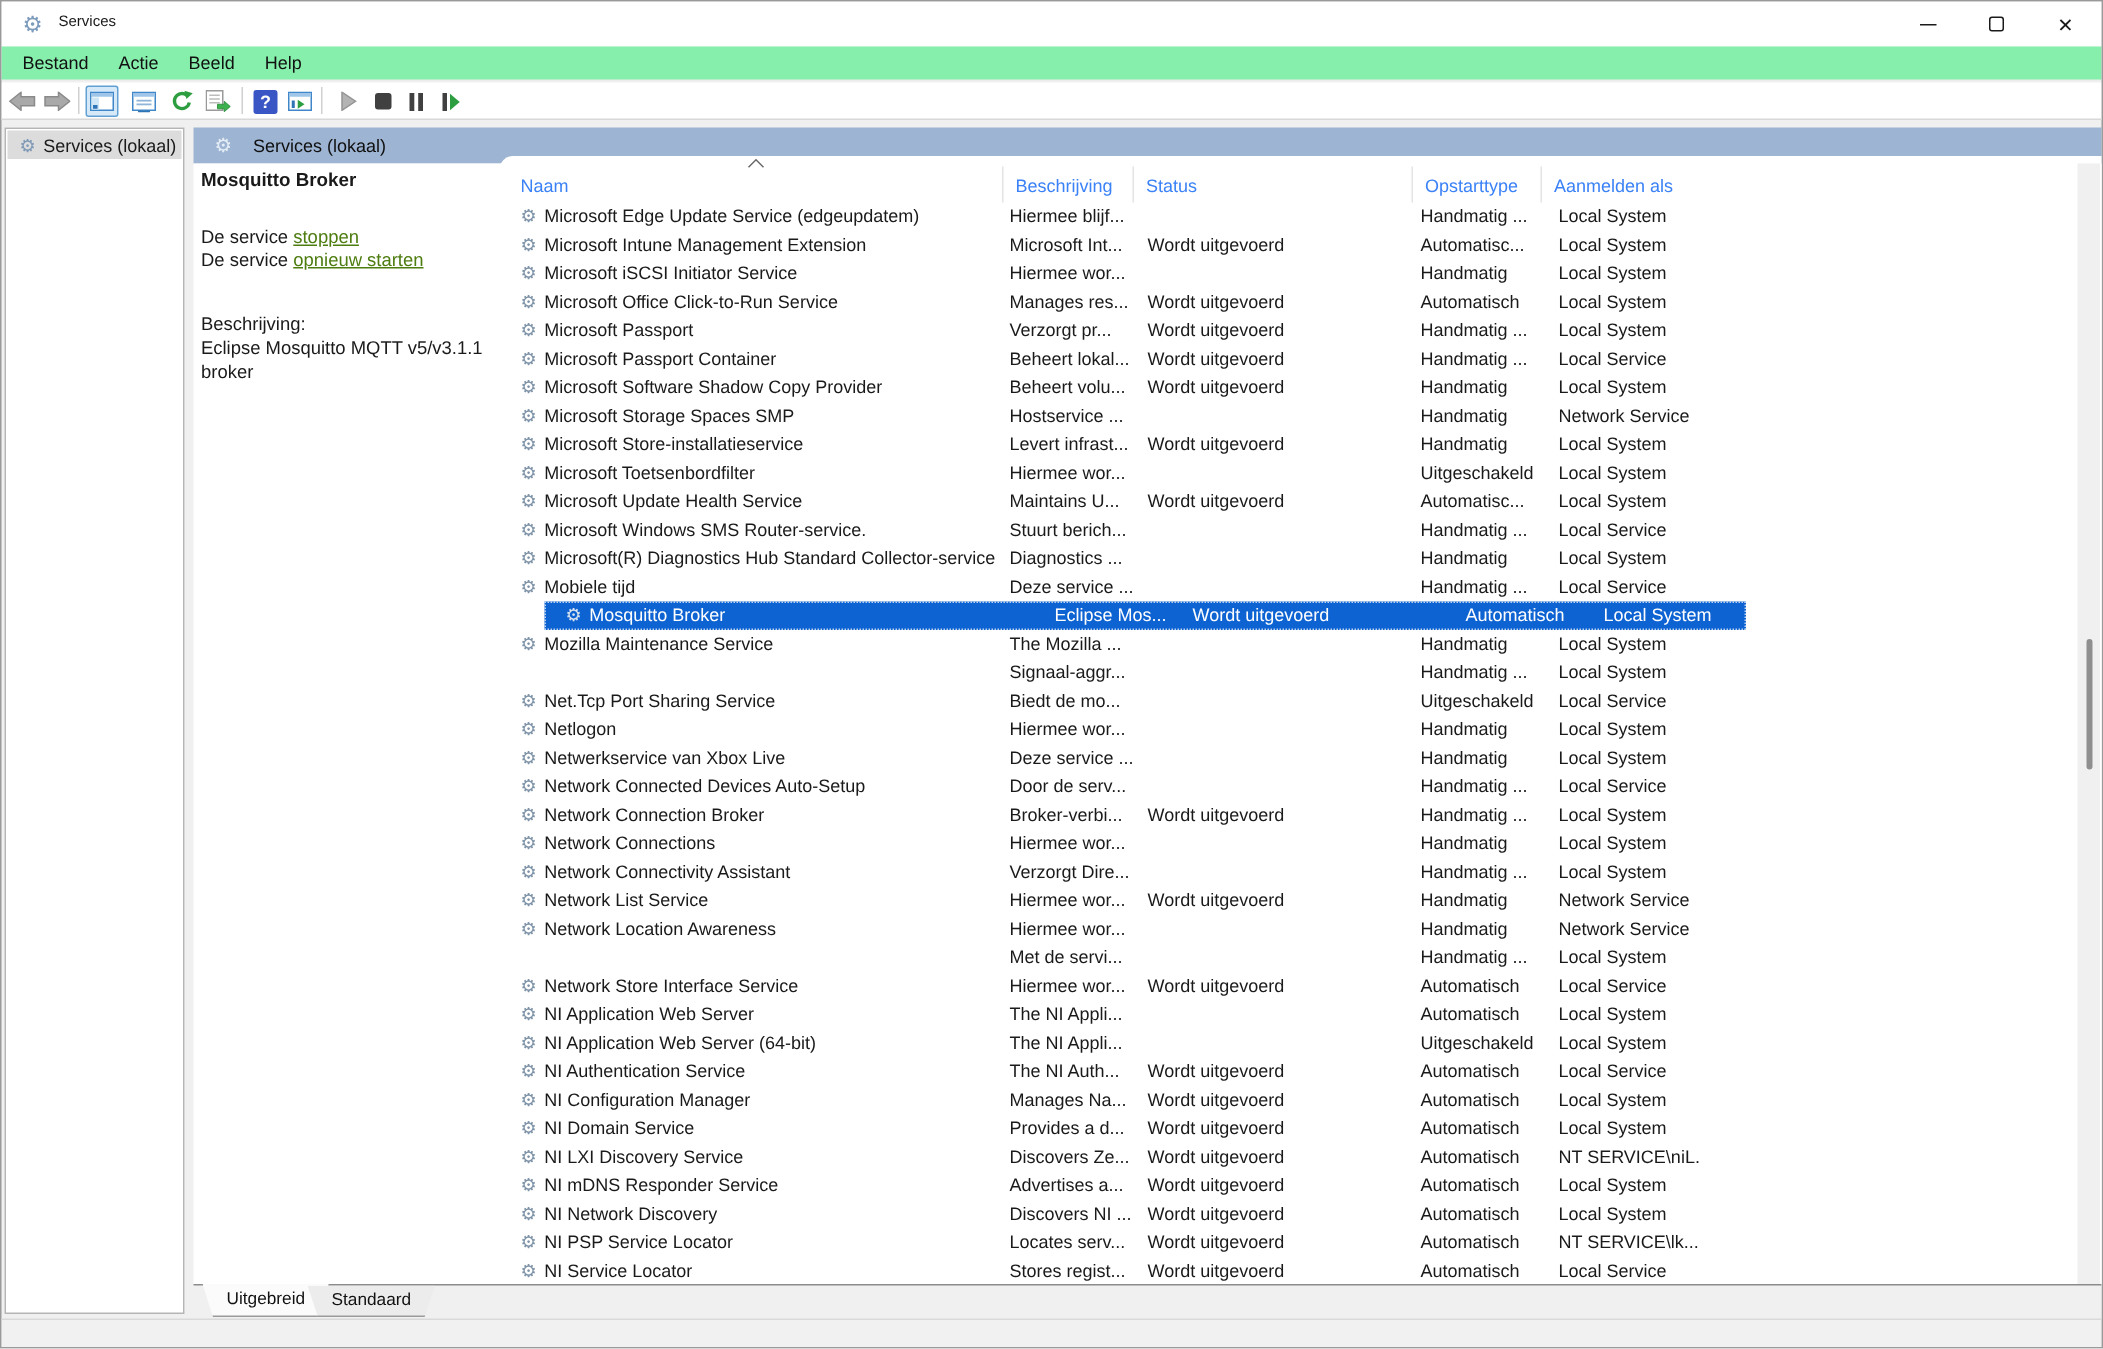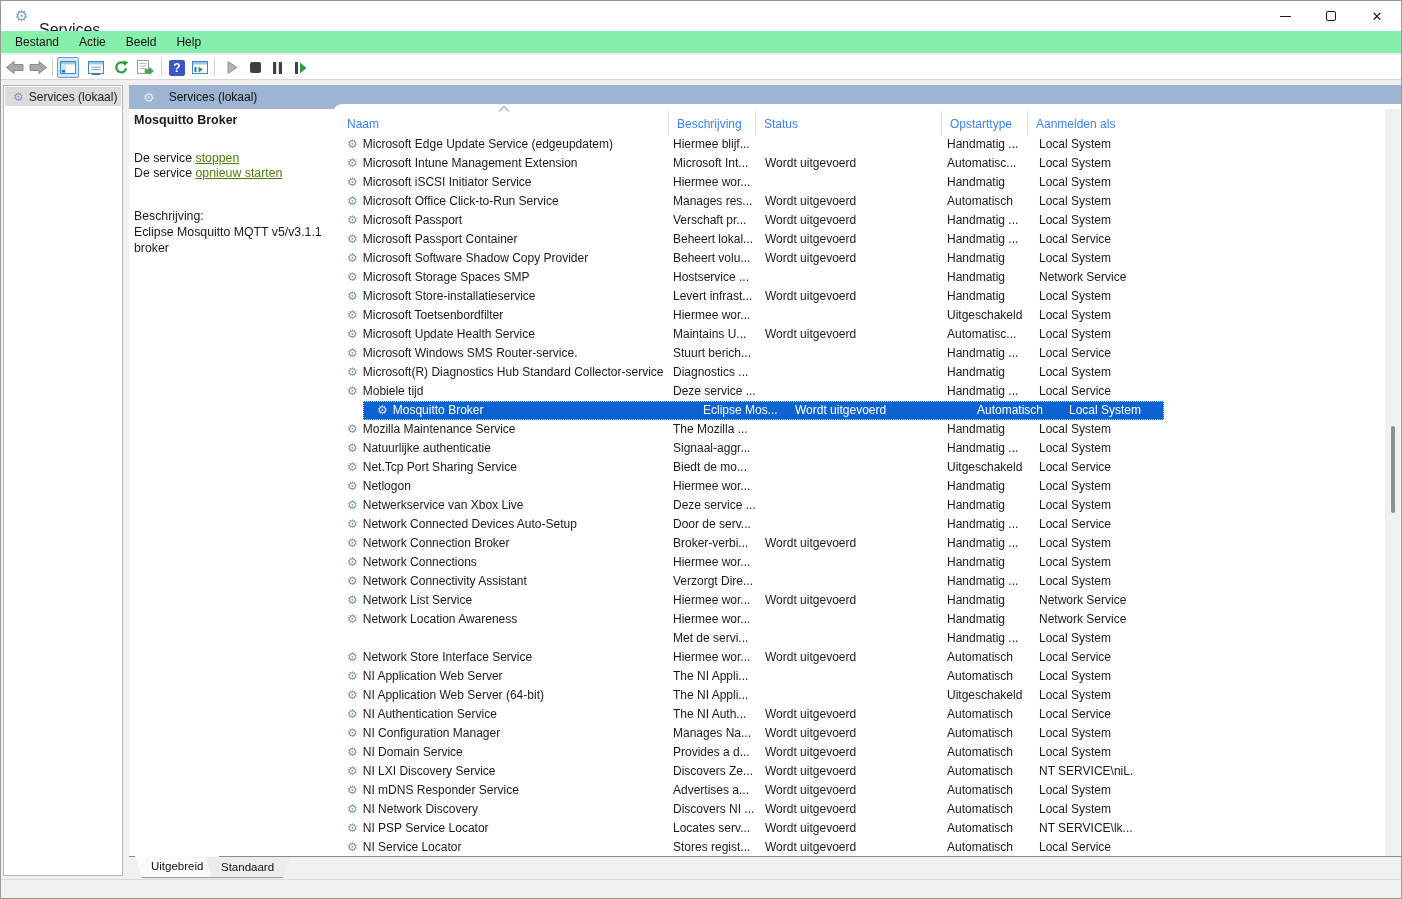--- a/index.html
+++ b/index.html
@@ -4,21 +4,21 @@
 <style>
   * { margin:0; padding:0; box-sizing:border-box; }
   html,body { width:1402px; height:899px; background:#e8e8e8; font-family:"Liberation Sans", sans-serif; }
   #window {
     position:relative; width:1402px; height:899px; background:#f0f0f0;
     border:1px solid #9a9a9a; overflow:hidden; font-size:12px; color:#1a1a1a;
   }
   
   .titlebar { position:absolute; left:0; top:0; width:100%; height:30px; background:#ffffff; }
   .titlebar .app-icon { position:absolute; left:14px; top:6px; font-size:15px; color:#7d9bbd; font-family:"DejaVu Sans",sans-serif; }
-  .titlebar .title-text { position:absolute; left:38px; top:8px; font-size:16px; color:#1a1a1a;margin-top:12px; }
+  .titlebar .title-text { position:absolute; left:38px; top:8px; font-size:10px; color:#1a1a1a; }
   .win-btn { position:absolute; top:0; width:46px; height:30px; display:flex; align-items:center; justify-content:center; }
   .btn-min { right:93px; } .btn-max { right:47px; } .btn-close { right:1px; }
   .glyph-min { width:11px; height:1px; background:#1a1a1a; }
   .glyph-max { width:10px; height:10px; border:1px solid #1a1a1a; border-radius:2px; }
   .glyph-close { font-size:13px; color:#1a1a1a; line-height:1; }
   
   .menubar { position:absolute; left:0; top:30px; width:100%; height:23px; background:#86efac; display:flex; align-items:center; padding-left:4px; border-bottom:1px solid #ececec; }
   .menu-item { padding:3px 10px; font-size:12px; color:#111; }
   
   .toolbar { position:absolute; left:0; top:54px; width:100%; height:25px; background:#ffffff; border-bottom:1px solid #d8d8d8; }
@@ -234,21 +234,21 @@
       </div>
       <div class="trow">
         <span class="cell cc0"><span class="gear">⚙</span>Microsoft Office Click-to-Run Service</span>
         <span class="cell cc1">Manages res...</span>
         <span class="cell cc2">Wordt uitgevoerd</span>
         <span class="cell cc3">Automatisch</span>
         <span class="cell cc4">Local System</span>
       </div>
       <div class="trow">
         <span class="cell cc0"><span class="gear">⚙</span>Microsoft Passport</span>
-        <span class="cell cc1">Verschaft pr...</span>
+        <span class="cell cc1">Verzorgt pr...</span>
         <span class="cell cc2">Wordt uitgevoerd</span>
         <span class="cell cc3">Handmatig ...</span>
         <span class="cell cc4">Local System</span>
       </div>
       <div class="trow">
         <span class="cell cc0"><span class="gear">⚙</span>Microsoft Passport Container</span>
         <span class="cell cc1">Beheert lokal...</span>
         <span class="cell cc2">Wordt uitgevoerd</span>
         <span class="cell cc3">Handmatig ...</span>
         <span class="cell cc4">Local Service</span>
@@ -317,21 +317,20 @@
         <span class="cell cc4">Local System</span>
       </div>
       <div class="trow">
         <span class="cell cc0"><span class="gear">⚙</span>Mozilla Maintenance Service</span>
         <span class="cell cc1">The Mozilla ...</span>
         <span class="cell cc2"></span>
         <span class="cell cc3">Handmatig</span>
         <span class="cell cc4">Local System</span>
       </div>
       <div class="trow">
-        <span class="cell cc0"><span class="gear">⚙</span>Natuurlijke authenticatie</span>
         <span class="cell cc1">Signaal-aggr...</span>
         <span class="cell cc2"></span>
         <span class="cell cc3">Handmatig ...</span>
         <span class="cell cc4">Local System</span>
       </div>
       <div class="trow">
         <span class="cell cc0"><span class="gear">⚙</span>Net.Tcp Port Sharing Service</span>
         <span class="cell cc1">Biedt de mo...</span>
         <span class="cell cc2"></span>
         <span class="cell cc3">Uitgeschakeld</span>

